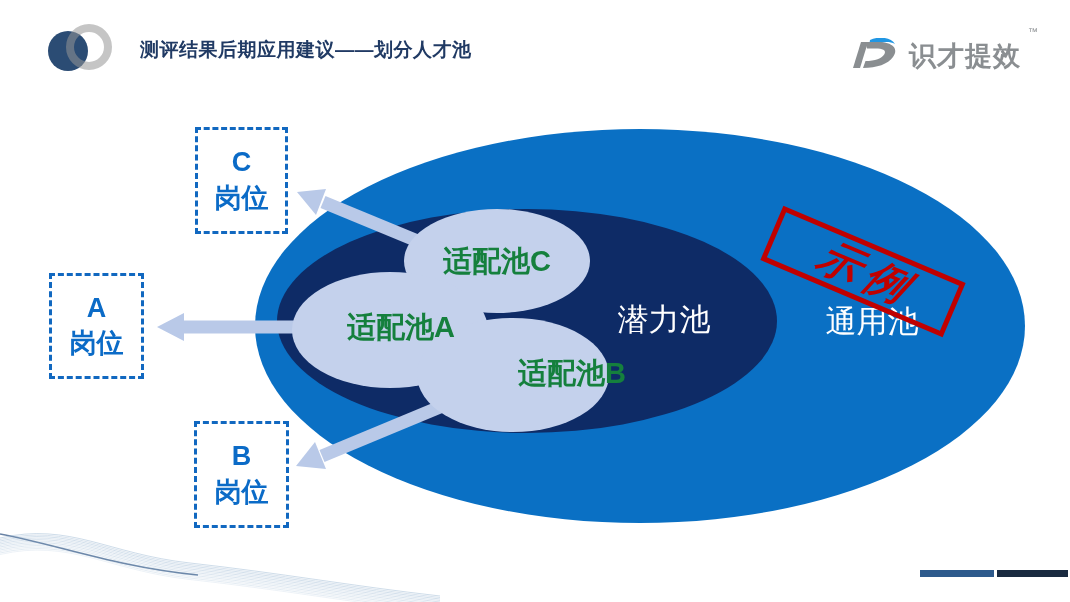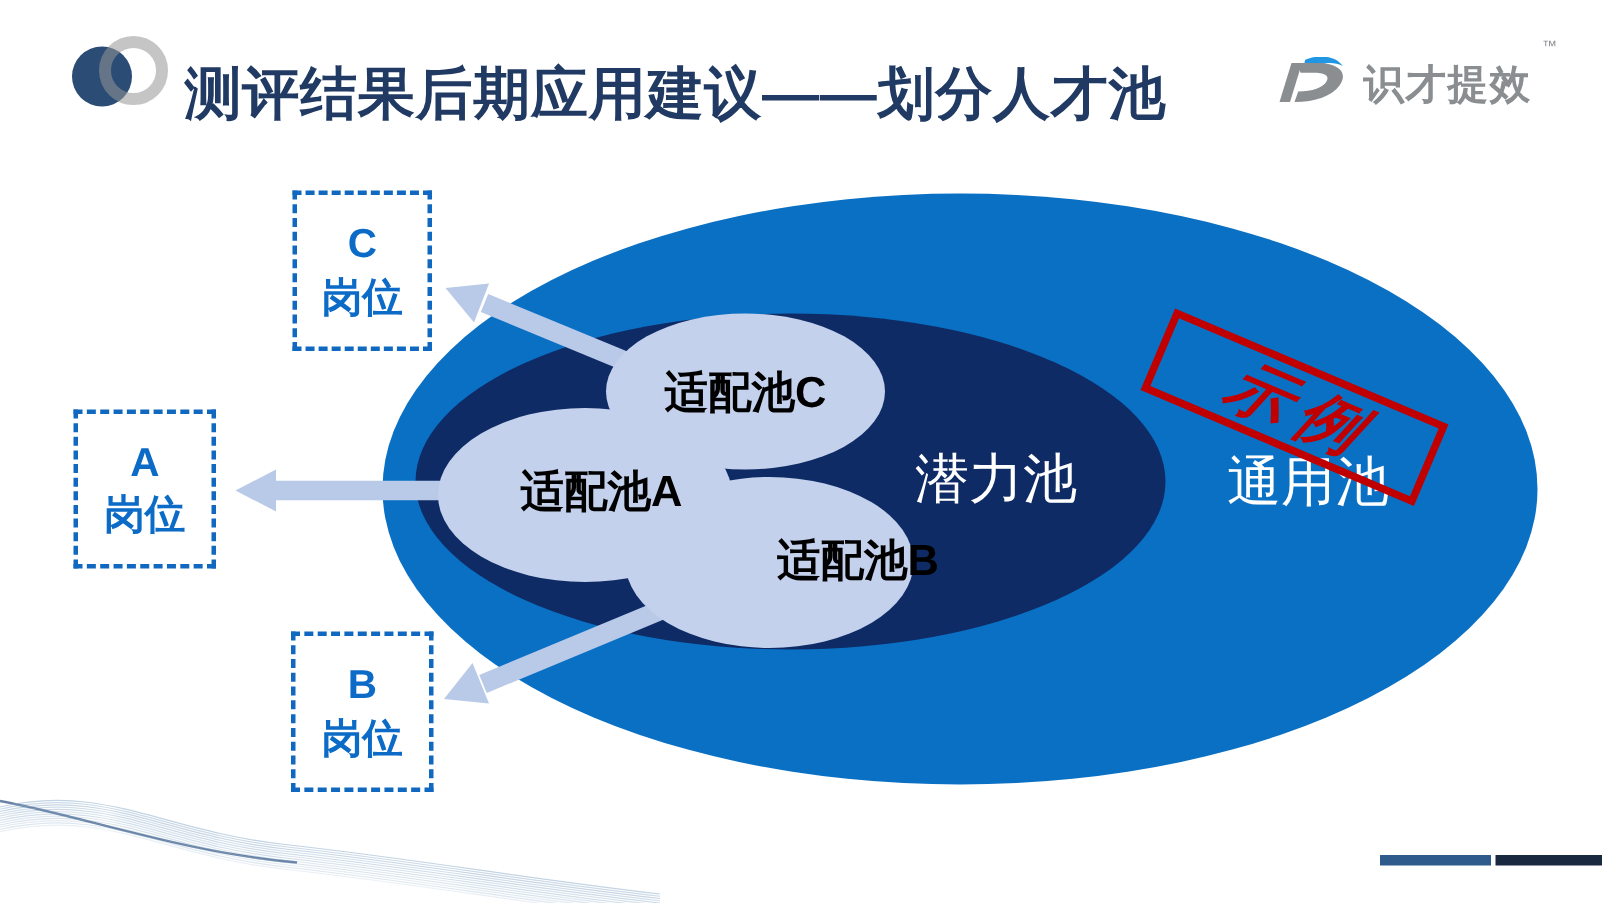--- a/index.html
+++ b/index.html
@@ -5,31 +5,31 @@
   html,body{margin:0;padding:0;}
   .slide{
     position:relative;width:1070px;height:602px;background:#ffffff;
     overflow:hidden;font-family:"Liberation Sans","DejaVu Sans",sans-serif;
   }
   
   .title-dot{position:absolute;left:48px;top:31px;width:40px;height:40px;
     border-radius:50%;background:#2B4C74;}
   .title-ring{position:absolute;left:66px;top:24px;width:30px;height:30px;
     border-radius:50%;border:8px solid rgba(150,150,150,.55);background:transparent;}
-  .page-title{position:absolute;left:123px;top:37px;font-size:38px;font-weight:bold;
+  .page-title{position:absolute;left:140px;top:37px;font-size:19px;font-weight:bold;
     color:#203A64;letter-spacing:.5px;white-space:nowrap;}
   .logo{position:absolute;right:32px;top:38px;display:flex;align-items:flex-start;gap:7px;}
   .logo-name{font-size:27px;font-weight:bold;color:#8A8E91;letter-spacing:1px;}
   .logo-tm{font-size:10px;color:#8A8E91;vertical-align:super;position:relative;top:-12px;}
   
   .diagram-svg{position:absolute;left:0;top:0;z-index:1;}
   
   .lbl{position:absolute;transform:translate(-50%,-50%);white-space:nowrap;z-index:2;}
-  .blob-lbl{font-size:29px;font-weight:bold;color:#000000;}
-  .pool-lbl{font-size:36px;color:#fff;}
+  .blob-lbl{font-size:29px;font-weight:bold;color:#15803d;}
+  .pool-lbl{font-size:31px;color:#fff;}
   
   .pos-box{position:absolute;z-index:2;box-sizing:border-box;
     border:3px dashed #1168C0;color:#0B6BC7;font-weight:bold;font-size:27px;
     display:flex;flex-direction:column;align-items:center;justify-content:center;
     line-height:1.3;background:transparent;}
   
   .stamp{position:absolute;left:764px;top:242px;width:198px;height:59px;z-index:3;
     box-sizing:border-box;border:5px solid #C00000;transform:rotate(23deg);
     display:flex;align-items:center;justify-content:center;background:transparent;}
   .stamp-text{font-size:42px;font-weight:bold;font-style:italic;color:#C00000;

